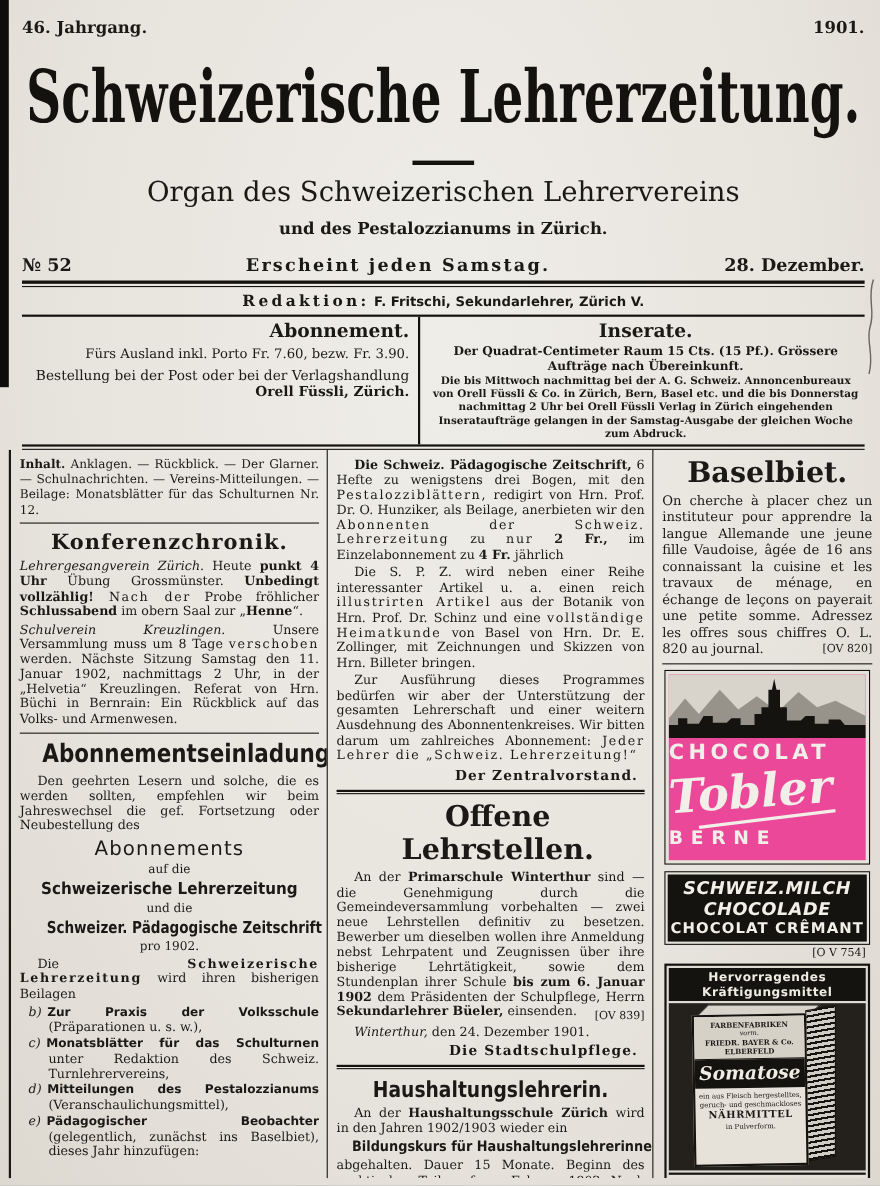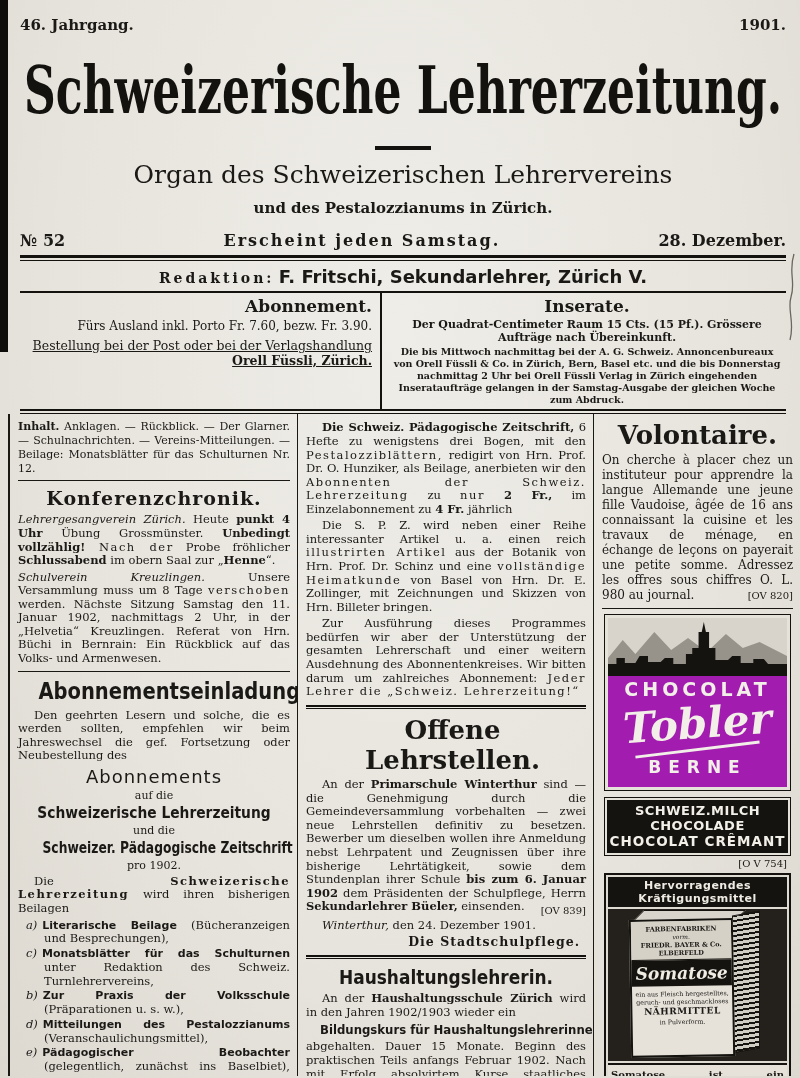--- a/index.html
+++ b/index.html
@@ -22,28 +22,28 @@
     transform:scaleY(1.5);color:#14120f;
   }
   .title-divider{width:56px;height:4px;background:#14120f;margin:10px auto 8px auto;}
   .organ{font-size:25px;text-align:center;margin-top:10px;}
   .pest{font-size:15px;font-weight:bold;text-align:center;margin-top:10px;}
   .issuerow{display:flex;justify-content:space-between;align-items:baseline;font-weight:bold;font-size:16px;margin-top:14px;}
   .issuerow .mid{letter-spacing:2px;}
   .rule-thickthin{border-top:3px solid #14120f;border-bottom:1px solid #14120f;height:2px;margin-top:5px;}
   .redaktion{ text-align:center;font-size:13px;margin:5px 0 4px 0;}
   .redaktion .lbl{font-weight:bold;letter-spacing:3px;font-size:14px;}
-  .redaktion .val{font-weight:bold;font-family:"DejaVu Sans","Liberation Sans",sans-serif;font-size:18px;margin-top:36px;}
+  .redaktion .val{font-weight:bold;font-family:"DejaVu Sans","Liberation Sans",sans-serif;font-size:12px;margin-top:36px;}
   .rule-thin2{border-top:2px solid #14120f;}
   .infoboxes{display:flex;}
   .abo-box{width:352px;padding:3px 8px 5px 0;border-right:2px solid #14120f;text-align:right;}
   .ins-box{flex:1;padding:3px 2px 4px 8px;text-align:center;}
   .box-title{font-weight:bold;font-size:17px;}
   .abo-box .ln{font-size:12px;margin-top:3px;}
-  .abo-box .ln3{font-size:12.5px;margin-top:5px;text-decoration:underline;}
+  .abo-box .ln3{font-size:12.5px;margin-top:5px;}
   .ins-box .ln1{font-size:11px;font-weight:bold;margin-top:2px;}
   .ins-box .fine{font-size:9.5px;font-weight:bold;line-height:1.25;margin-top:2px;}
   .rule-bottomhead{border-top:2px solid #14120f;border-bottom:1px solid #14120f;height:2px;}
 
   
   .columns{display:flex;height:662px;margin-left:8px;border-left:2px solid #1a1813;}
   .col{padding:4px 7px 0 8px;box-sizing:border-box;overflow:hidden;}
   .col1{width:288px;border-right:1.5px solid #1a1813;}
   .col2{width:296px;border-right:1.5px solid #1a1813;}
   .col3{flex:1;}
@@ -75,33 +75,33 @@
   .dateline{font-size:11.5px;margin:2px 0 1px 16px;}
   .signature{text-align:right;font-weight:bold;font-size:12.5px;letter-spacing:1px;margin:2px 6px 2px 0;}
   .cbold-line{font-family:"DejaVu Sans","Liberation Sans",sans-serif;font-weight:bold;font-size:13px;
               text-align:center;transform:scaleX(.9);white-space:nowrap;margin:2px 0;}
 
   
   .h-volontaire{font-weight:bold;font-size:26px;text-align:center;margin:2px 0 3px 0;}
   .vol-p{font-size:12px;line-height:1.25;text-align:justify;margin:2px 0;}
   .vol-p .tag{float:right;font-size:10px;padding-top:2px;}
   .ad-tobler{border:1.5px solid #14120f;margin:5px 2px 0 2px;padding:3px;background:#e5e2da;}
-  .tobler-inner{background:#a21caf;text-align:center;padding-bottom:10px;}
+  .tobler-inner{background:#ec4899;text-align:left;padding-bottom:10px;}
   .tobler-sky{display:block;width:100%;height:58px;}
   .tobler-choc{color:#f2efe8;font-family:"DejaVu Sans","Liberation Sans",sans-serif;font-weight:bold;
                font-size:19px;letter-spacing:4px;margin-top:2px;}
   .tobler-script{color:#f2efe8;font-style:italic;font-weight:bold;font-size:42px;
                  transform:rotate(-4deg);margin:2px 0 0 0;line-height:1.05;}
   .tobler-swash{width:70%;height:3px;background:#f2efe8;margin:2px auto 6px auto;transform:rotate(-7deg);}
   .tobler-berne{color:#f2efe8;font-family:"DejaVu Sans","Liberation Sans",sans-serif;font-weight:bold;
                 font-size:17px;letter-spacing:7px;}
   .tobler-strip{border:1.5px solid #14120f;margin:6px 2px 0 2px;padding:2px;background:#e5e2da;}
   .strip-inner{background:#15130f;color:#f2efe8;text-align:center;padding:3px 0 4px 0;
                font-family:"DejaVu Sans","Liberation Sans",sans-serif;font-weight:bold;}
-  .strip-l1{font-size:13px;letter-spacing:0.5px;}
+  .strip-l1{font-size:16px;letter-spacing:0.5px;font-style:italic;}
   .strip-l2{font-size:13.5px;letter-spacing:1px;}
   .ad-tag{text-align:right;font-size:10px;margin:2px 6px 0 0;}
   .ad-somatose{border:2px solid #14120f;margin:4px 2px 0 2px;background:#dedbd3;padding:2px;}
   .soma-head{background:#15130f;color:#eeebe3;text-align:center;font-family:"DejaVu Sans","Liberation Sans",sans-serif;
              font-weight:bold;font-size:11px;letter-spacing:0.5px;padding:2px 0;}
   .soma-stage{position:relative;height:152px;background:#24211c;margin-top:2px;}
   .pkg-front{position:absolute;left:22px;top:10px;width:100px;height:134px;background:#e6e2da;
              border:2px solid #15130f;transform:rotate(-1deg);}
   .pkg-side{position:absolute;left:124px;top:4px;width:26px;height:136px;
             background:repeating-linear-gradient(0deg,#15130f 0 2px,#cfccc4 2px 5px);
@@ -175,49 +175,49 @@
       <hr class="colrule">
       <div class="h-grot">Abonnementseinladung.</div>
       <p class="body ind">Den geehrten Lesern und solche, die es werden sollten, empfehlen wir beim Jahreswechsel die gef. Fortsetzung oder Neubestellung des</p>
       <div class="cline c-abonnements">Abonnements</div>
       <div class="cline c-small">auf die</div>
       <div class="cline c-bold1">Schweizerische Lehrerzeitung</div>
       <div class="cline c-small">und die</div>
       <div class="cline c-bold2">Schweizer. Pädagogische Zeitschrift</div>
       <div class="cline c-small">pro 1902.</div>
       <p class="body ind"><span>Die </span><span class="b sp">Schweizerische Lehrerzeitung</span><span> wird ihren bisherigen Beilagen</span></p>
-      <div class="hang"><span class="lbl">a)</span><span><span class="bs">Literarische Beilage</span><span> (Bücheranzeigen und Besprechungen),</span></span></div>
+      <div class="hang"><span class="lbl">b)</span><span><span class="bs">Zur Praxis der Volksschule</span><span> (Präparationen u. s. w.),</span></span></div>
       <div class="hang"><span class="lbl">c)</span><span><span class="bs">Monatsblätter für das Schulturnen</span><span> unter Redaktion des Schweiz. Turnlehrervereins,</span></span></div>
-      <div class="hang"><span class="lbl">b)</span><span><span class="bs">Zur Praxis der Volksschule</span><span> (Präparationen u. s. w.),</span></span></div>
       <div class="hang"><span class="lbl">d)</span><span><span class="bs">Mitteilungen des Pestalozzianums</span><span> (Veranschaulichungsmittel),</span></span></div>
       <div class="hang"><span class="lbl">e)</span><span><span class="bs">Pädagogischer Beobachter</span><span> (gelegentlich, zunächst ins Baselbiet), dieses Jahr hinzufügen:</span></span></div>
 
     </div>
 
     <div class="col col2">
       <p class="body ind"><span class="b">Die Schweiz. Pädagogische Zeitschrift,</span><span> 6 Hefte zu wenigstens drei Bogen, mit den </span><span class="sp">Pestalozziblättern,</span><span> redigirt von Hrn. Prof. Dr. O. Hunziker, als Beilage, anerbieten wir den </span><span class="sp">Abonnenten der Schweiz. Lehrerzeitung</span><span> zu </span><span class="sp">nur</span><span> </span><span class="b">2 Fr.,</span><span> im Einzelabonnement zu </span><span class="b">4 Fr.</span><span> jährlich</span></p>
       <p class="body ind"><span>Die S. P. Z. wird neben einer Reihe interessanter Artikel u. a. einen reich </span><span class="sp">illustrirten Artikel</span><span> aus der Botanik von Hrn. Prof. Dr. Schinz und eine </span><span class="sp">vollständige Heimatkunde</span><span> von Basel von Hrn. Dr. E. Zollinger, mit Zeichnungen und Skizzen von Hrn. Billeter bringen.</span></p>
       <p class="body ind"><span>Zur Ausführung dieses Programmes bedürfen wir aber der Unterstützung der gesamten Lehrerschaft und einer weitern Ausdehnung des Abonnentenkreises. Wir bitten darum um zahlreiches Abonnement: </span><span class="sp">Jeder Lehrer die „Schweiz. Lehrerzeitung!“</span></p>
+      <div class="signature">Der Zentralvorstand.</div>
       <div class="rule2"></div>
       <div class="h-serif-big">Offene Lehrstellen.</div>
       <p class="body ind"><span>An der </span><span class="b">Primarschule Winterthur</span><span> sind — die Genehmigung durch die Gemeindeversammlung vorbehalten — zwei neue Lehrstellen definitiv zu besetzen.  Bewerber um dieselben wollen ihre Anmeldung nebst Lehrpatent und Zeugnissen über ihre bisherige Lehrtätigkeit, sowie dem Stundenplan ihrer Schule </span><span class="b">bis zum 6. Januar 1902</span><span> dem Präsidenten der Schulpflege, Herrn </span><span class="b">Sekundarlehrer Büeler,</span><span> einsenden.</span></p>
       <div class="tagline">[OV 839]</div>
       <div class="dateline"><span class="i">Winterthur,</span><span> den 24. Dezember 1901.</span></div>
       <div class="signature">Die Stadtschulpflege.</div>
       <div class="rule2"></div>
       <div class="h-grot2">Haushaltungslehrerin.</div>
       <p class="body ind"><span>An der </span><span class="b">Haushaltungsschule Zürich</span><span> wird in den Jahren 1902/1903 wieder ein</span></p>
       <div class="cbold-line">Bildungskurs für Haushaltungslehrerinnen</div>
       <p class="body"><span>abgehalten. Dauer 15 Monate. Beginn des praktischen Teils anfangs Februar 1902. Nach mit Erfolg absolvirtem Kurse staatliches Fähigkeitszeugnis. Für Auskunft wende man sich an </span></p>
 
     </div>
 
     <div class="col col3">
-      <div class="h-volontaire">Volontaire.</div>
-      <p class="vol-p"><span>On cherche à placer chez un instituteur pour apprendre la langue Allemande une jeune fille Vaudoise, âgée de 16 ans connaissant la cuisine et les travaux de ménage, en échange de leçons on payerait une petite somme.  Adressez les offres sous chiffres O. L. 980 au journal.</span> <span class="tag">[OV 820]</span></p>
+      <div class="h-volontaire">Baselbiet.</div>
+      <p class="vol-p"><span>On cherche à placer chez un instituteur pour apprendre la langue Allemande une jeune fille Vaudoise, âgée de 16 ans connaissant la cuisine et les travaux de ménage, en échange de leçons on payerait une petite somme.  Adressez les offres sous chiffres O. L. 820 au journal.</span> <span class="tag">[OV 820]</span></p>
       <hr class="colrule">
 
       <div class="ad-tobler">
         <div class="tobler-inner">
           <svg class="tobler-sky" viewBox="0 0 170 58" preserveAspectRatio="none">
             <rect x="0" y="0" width="170" height="58" fill="#d8d4cb"></rect>
             <path d="M0,40 L14,22 26,36 44,14 60,32 76,20 94,34 112,16 128,30 144,24 170,38 L170,58 L0,58 Z" fill="#97938a"></path>
             <path d="M0,58 L0,46 8,46 8,40 16,40 16,45 26,45 30,38 38,38 38,44 50,44 54,40 62,40 62,46 74,46 74,36 80,36 80,30 86,30 86,14 89,14 91,4 93,14 96,14 96,30 102,30 102,42 114,42 118,38 126,38 126,45 138,45 138,41 148,41 152,46 170,46 170,58 Z" fill="#15130f"></path>
           </svg>
           <div class="tobler-choc">CHOCOLAT</div>

